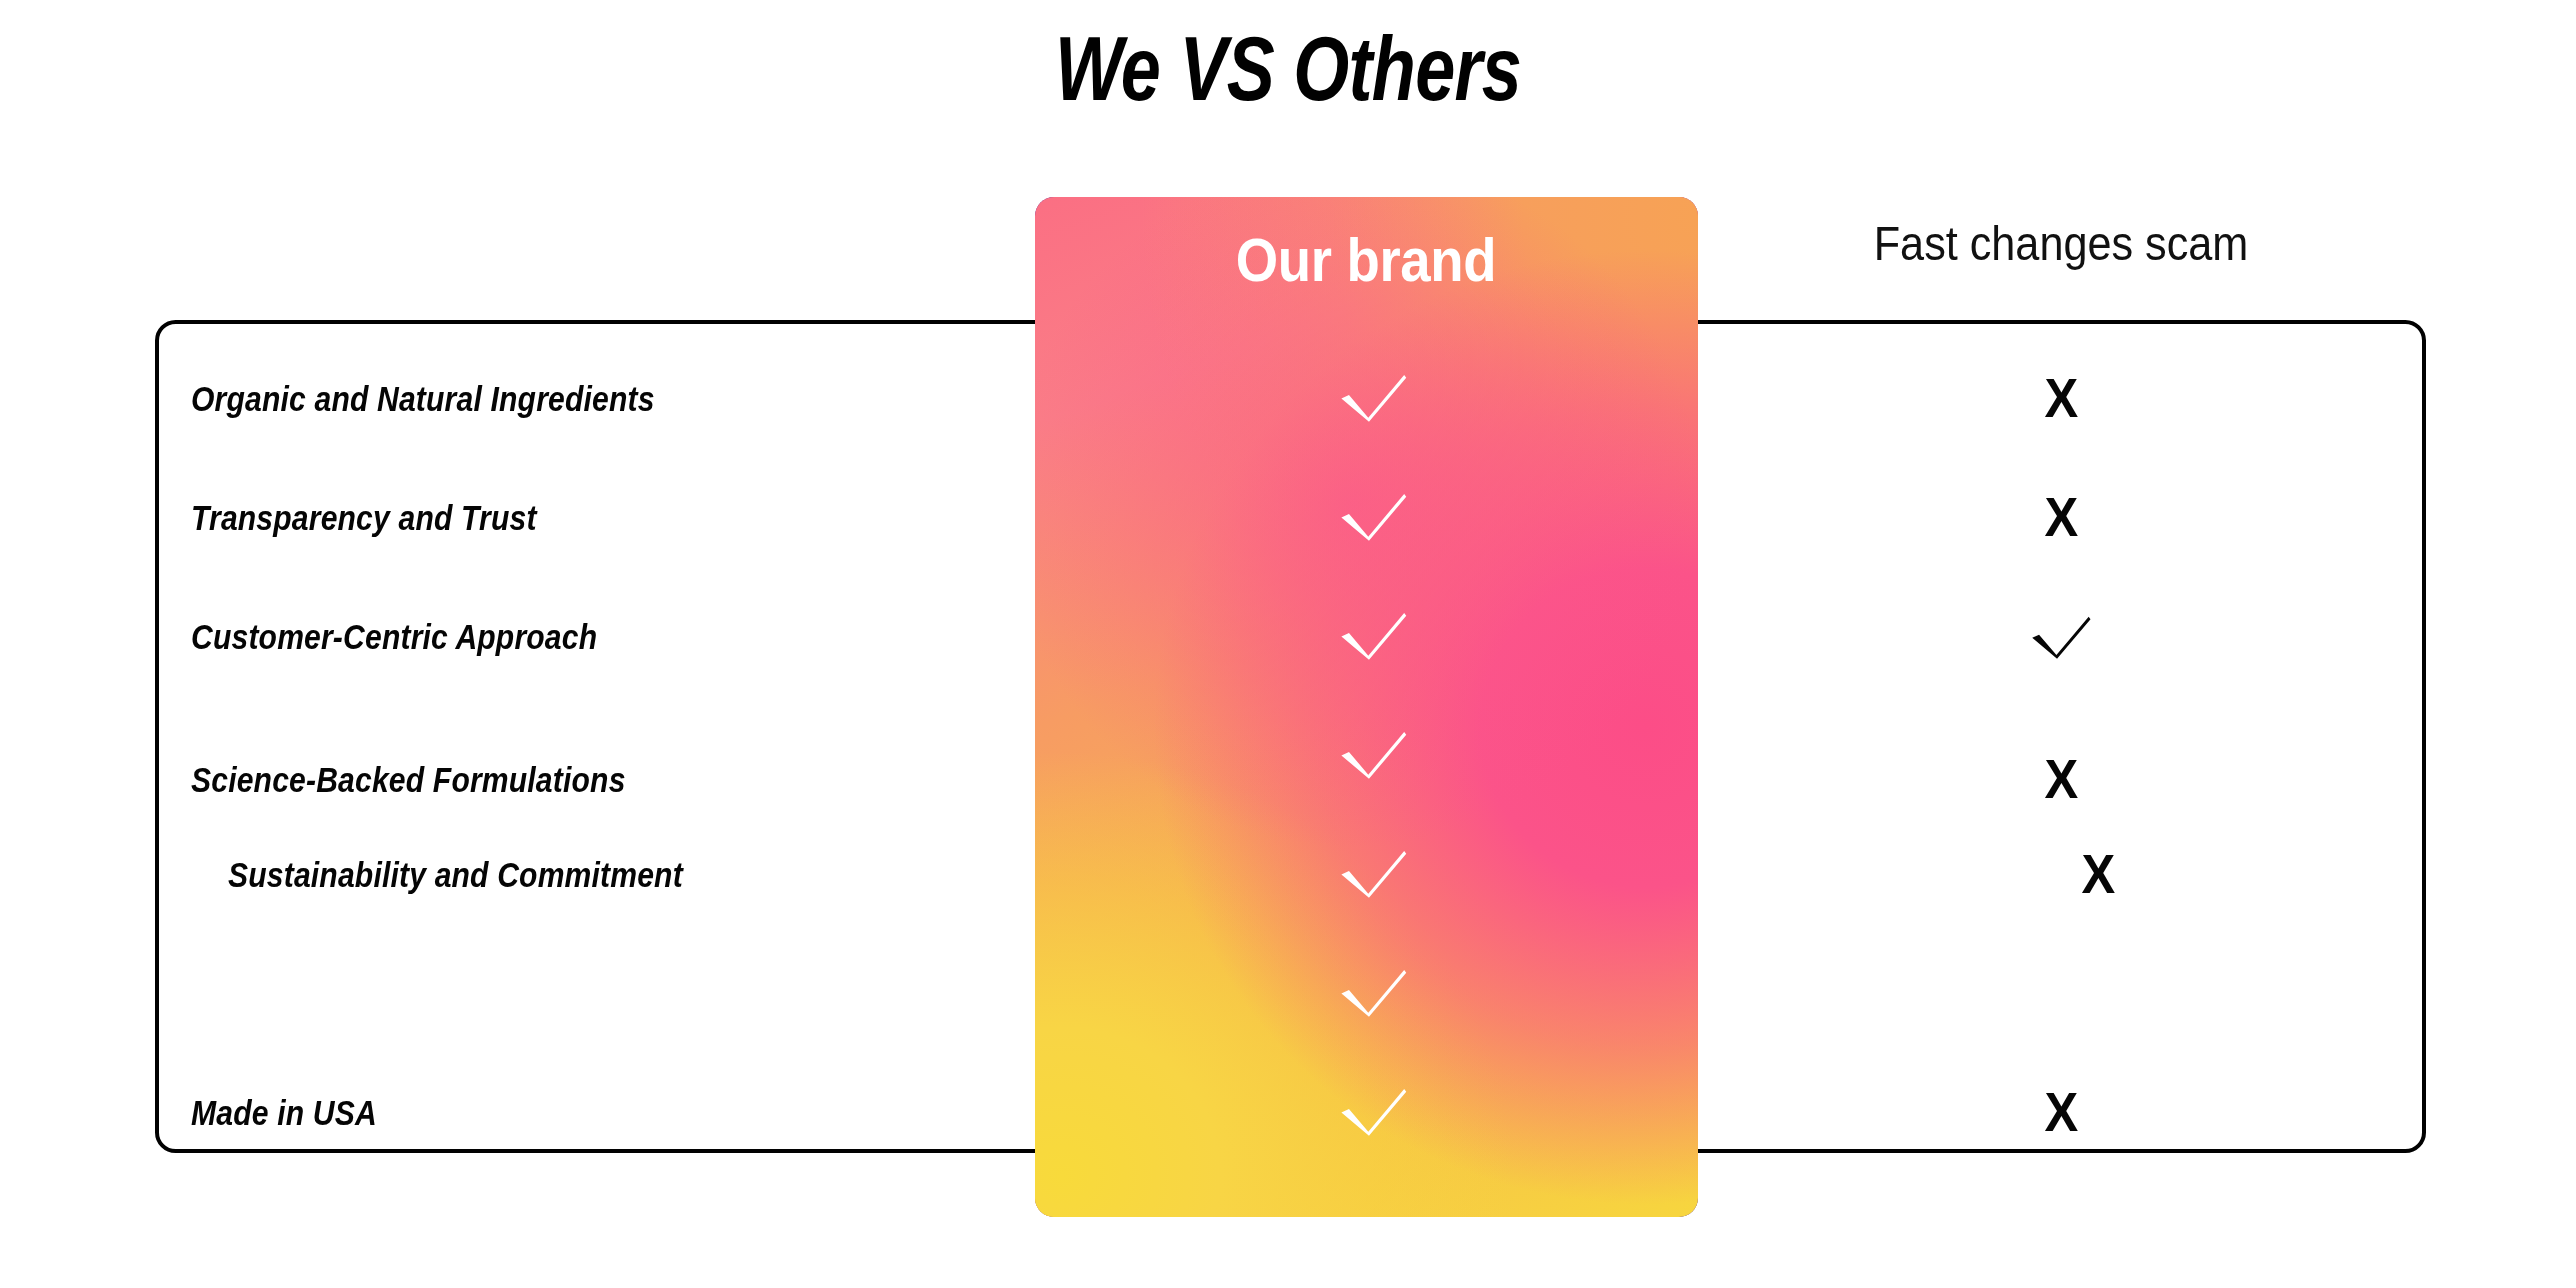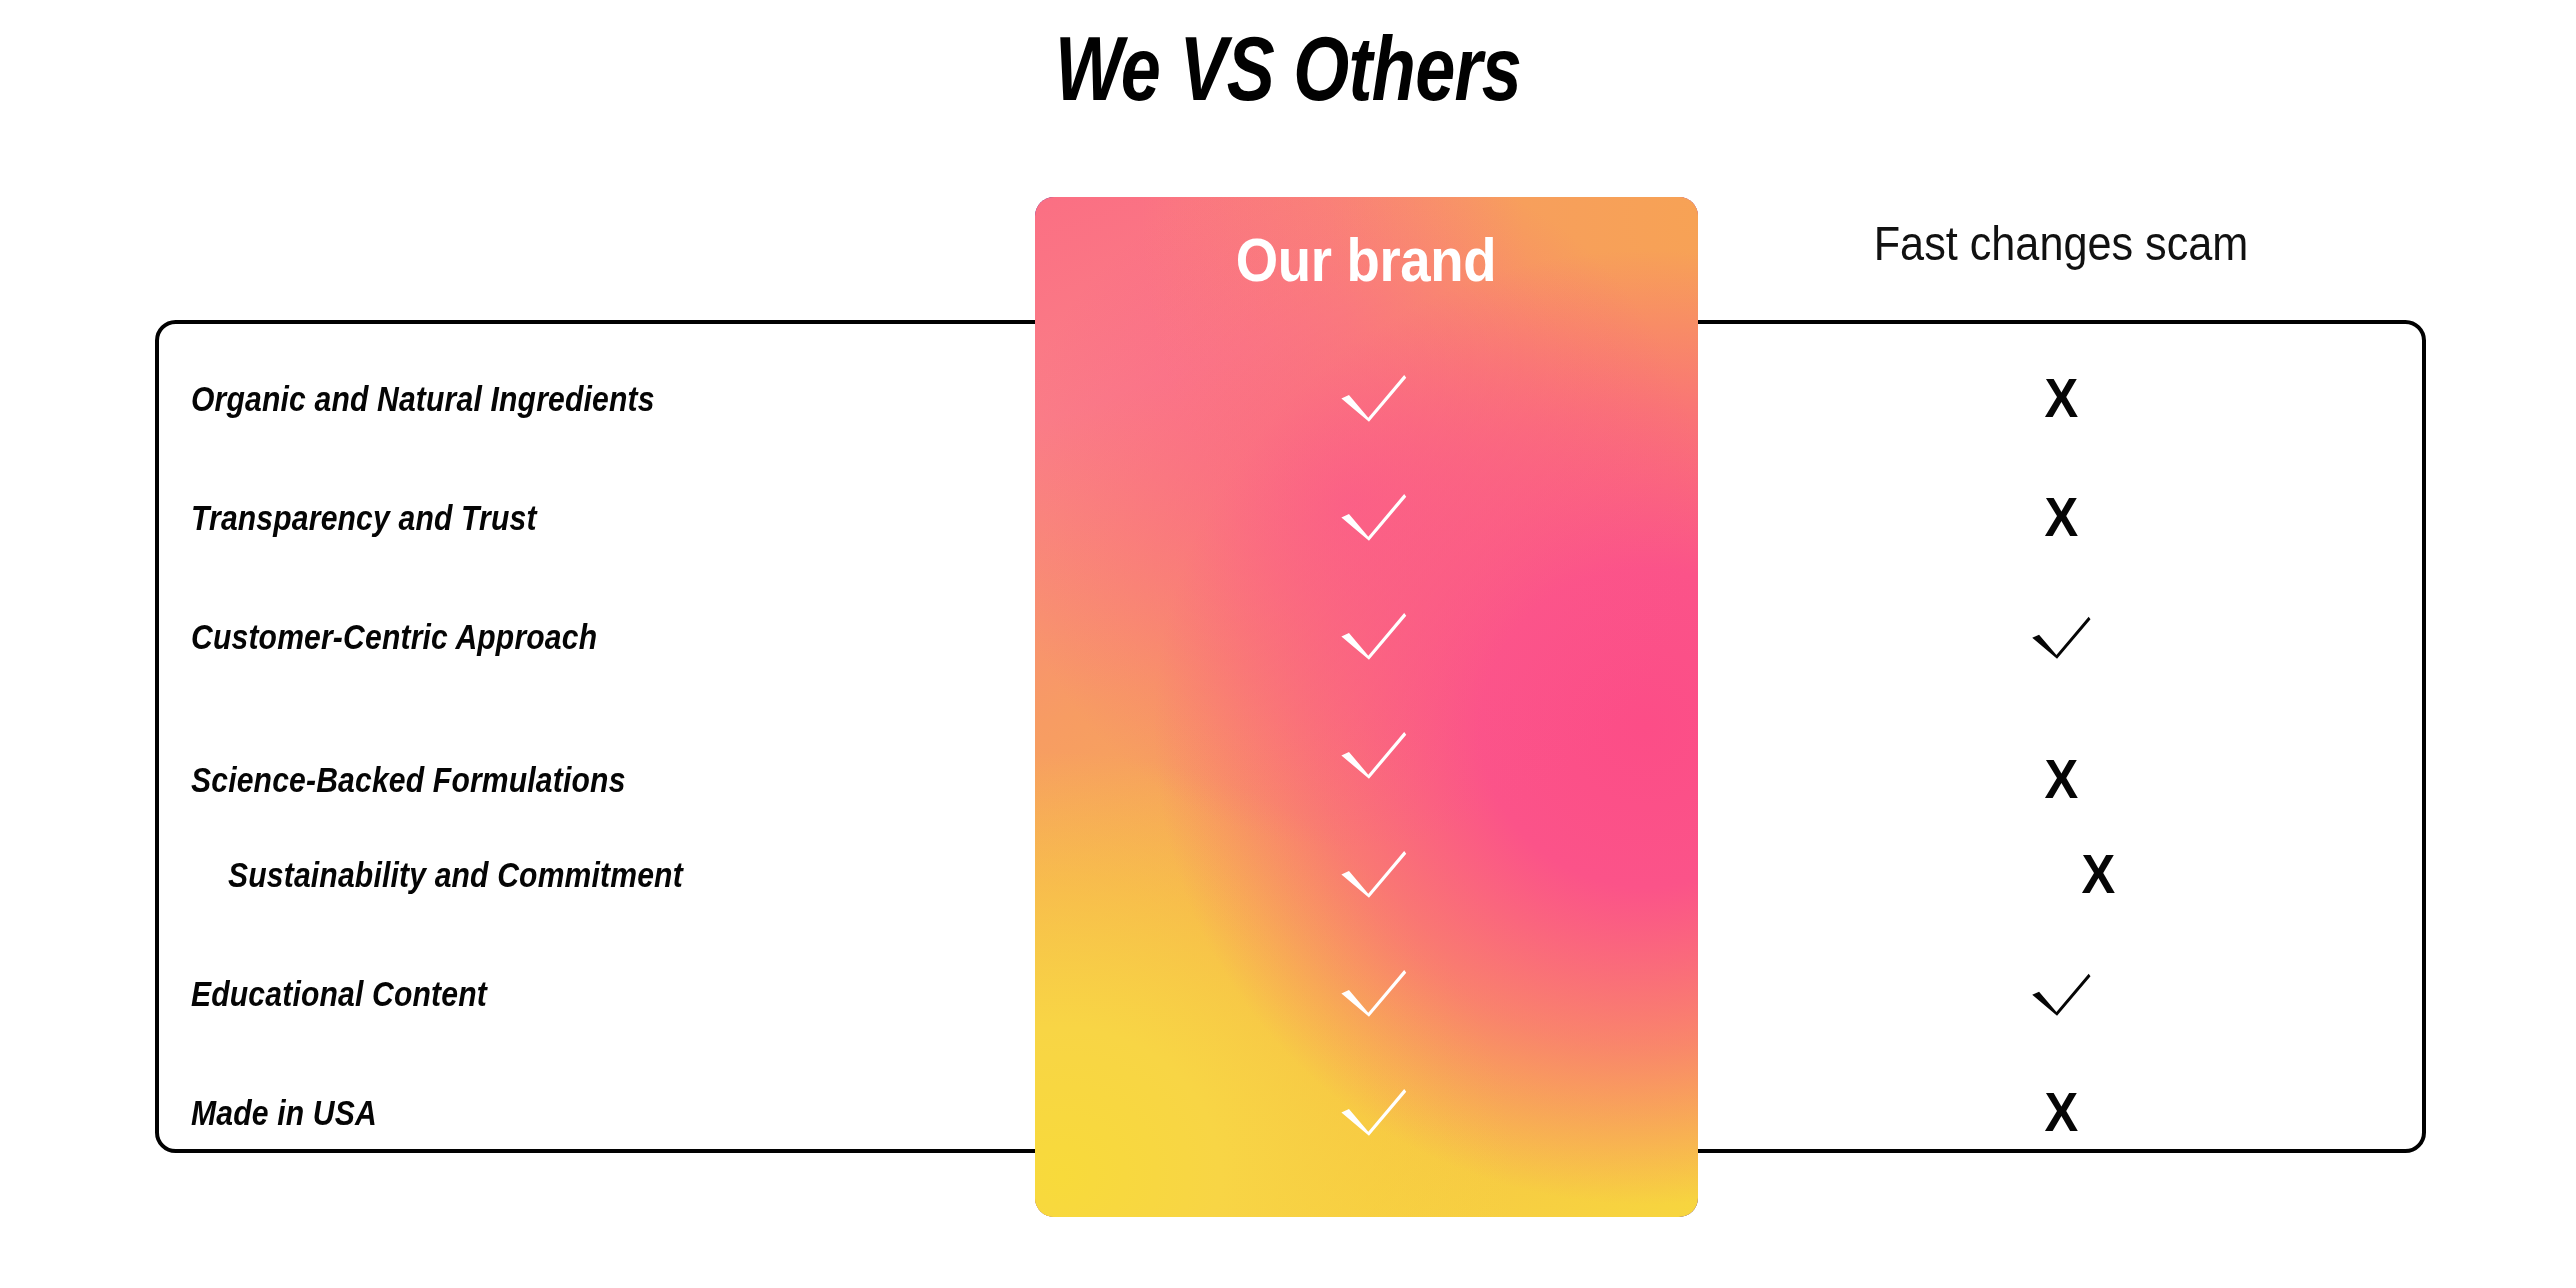--- a/index.html
+++ b/index.html
@@ -181,30 +181,20 @@
         <div class="cell-other" style="height: 119px;">
           <span class="mark-x">X</span>
         </div>
       </div>
       <div class="row" style="top: 495px; margin-left: 37px;">
         <div class="row-label">Sustainability and Commitment</div>
         <div class="cell-other" style="height: 119px;">
           <span class="mark-x">X</span>
         </div>
       </div>
-      <div class="row" style="top: 614px;">
-        <div class="row-label">Educational Content</div>
-        <div class="cell-other" style="height: 119px;">
-          <span>
-            <svg class="mark-check" width="62" height="45" viewBox="0 0 100 72" xmlns="http://www.w3.org/2000/svg" aria-hidden="true">
-              <path d="M2 38 L13 33 L41 66 L93 4 L96 8 L42 72 Z" fill="#060606"></path>
-            </svg>
-          </span>
-        </div>
-      </div>
       <div class="row" style="top: 733px; text-decoration: underline;">
         <div class="row-label">Made in USA</div>
         <div class="cell-other" style="height: 119px;">
           <span class="mark-x">X</span>
         </div>
       </div>
     </div>
 
   <div class="brand-card">
     <div class="g1"></div>

